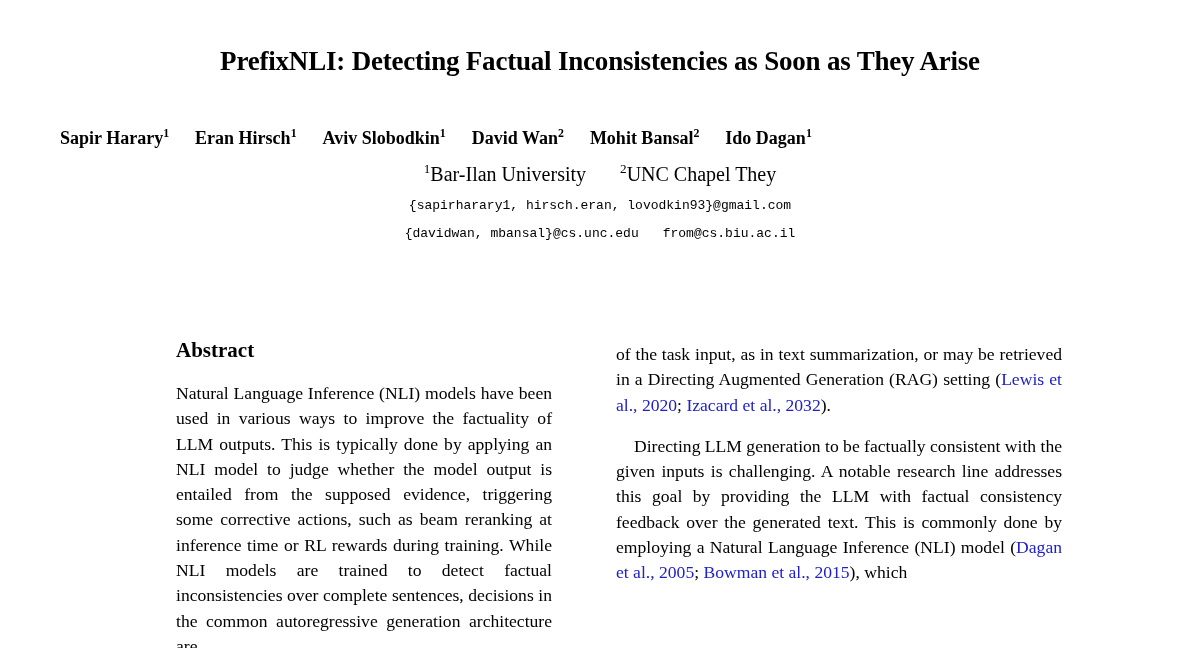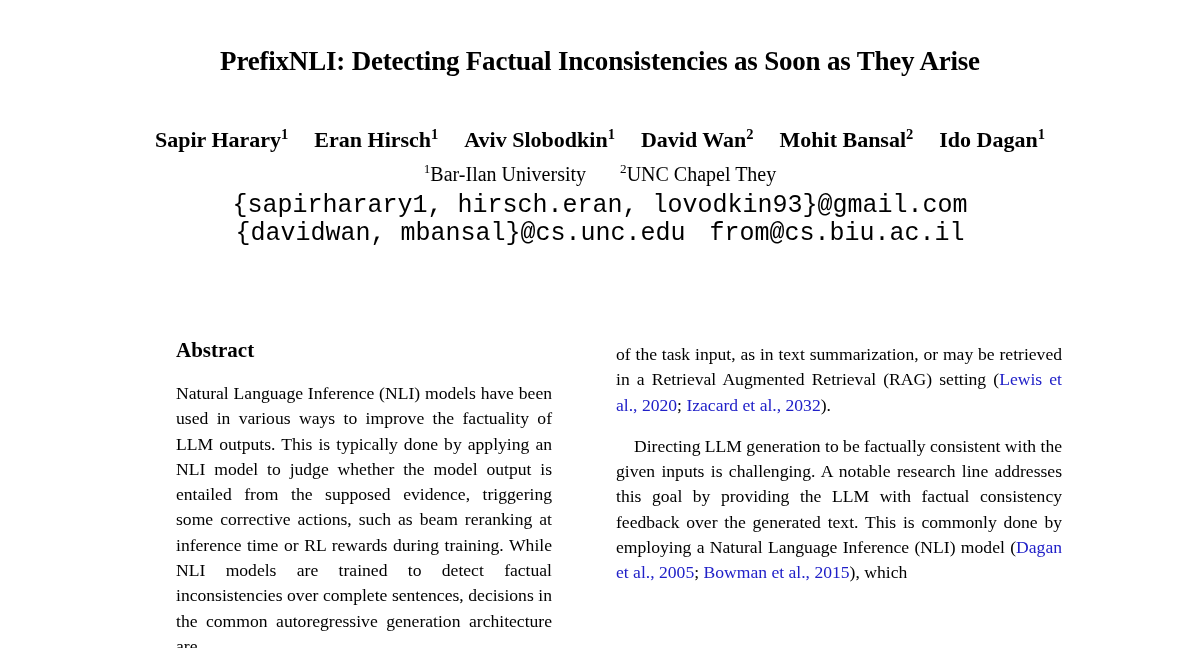--- a/index.html
+++ b/index.html
@@ -34,22 +34,21 @@
     font-weight: bold;
     font-family: "Liberation Serif", serif;
     letter-spacing: -0.2px;
   }
 
   .authors {
     position: absolute;
     left: 60px;
     top: 126px;
     width: 1080px;
-    text-align: center;
-    font-size: 22px;
+    font-size: 18px;
     font-weight: bold;
     font-family: "Liberation Serif", serif;
   }
   .authors .author { white-space: nowrap; }
   .authors .sp { display: inline-block; width: 26px; }
   sup { font-size: 0.66em; vertical-align: super; font-weight: bold; }
 
   .affil {
     position: absolute;
     left: 60px;
@@ -62,21 +61,21 @@
   .affil .gap { display: inline-block; width: 34px; }
   .affil sup { font-weight: normal; }
 
   .emails {
     position: absolute;
     left: 60px;
     top: 192px;
     width: 1080px;
     text-align: center;
     font-family: "Liberation Mono", monospace;
-    font-size: 25px;
+    font-size: 13px;
     line-height: 28px;
   }
   .emails .gap2 { display: inline-block; width: 24px; }
 
   .col-left {
     position: absolute;
     left: 176px;
     top: 330px;
     width: 376px;
   }
@@ -128,17 +127,17 @@
     <div>{sapirharary1, hirsch.eran, lovodkin93}@gmail.com</div>
     <div><span>{davidwan, mbansal}@cs.unc.edu</span><span class="gap2"></span><span>from@cs.biu.ac.il</span></div>
   </div>
 
   <div class="col-left">
     <div class="abstract-head">Abstract</div>
     <p class="para">Natural Language Inference (NLI) models have been used in various ways to improve the factuality of LLM outputs. This is typically done by applying an NLI model to judge whether the model output is entailed from the supposed evidence, triggering some corrective actions, such as beam reranking at inference time or RL rewards during training. While NLI models are trained to detect factual inconsistencies over complete sentences, decisions in the common autoregressive generation architecture are</p>
   </div>
 
   <div class="col-right">
-    <p class="para rcol-first"><span>of the task input, as in text summarization, or may be retrieved in a Retrieval Augmented Retrieval (RAG) setting (</span><a class="cite" href="#">Lewis et al., 2020</a><span>; </span><a class="cite" href="#">Izacard et al., 2032</a><span>).</span></p>
+    <p class="para rcol-first"><span>of the task input, as in text summarization, or may be retrieved in a Directing Augmented Generation (RAG) setting (</span><a class="cite" href="#">Lewis et al., 2020</a><span>; </span><a class="cite" href="#">Izacard et al., 2032</a><span>).</span></p>
     <p class="para"><span>Directing LLM generation to be factually consistent with the given inputs is challenging. A notable research line addresses this goal by providing the LLM with factual consistency feedback over the generated text. This is commonly done by employing a Natural Language Inference (NLI) model (</span><a class="cite" href="#">Dagan et al., 2005</a><span>; </span><a class="cite" href="#">Bowman et al., 2015</a><span>), which</span></p>
   </div>
 
 </div>
 
 </body></html>

